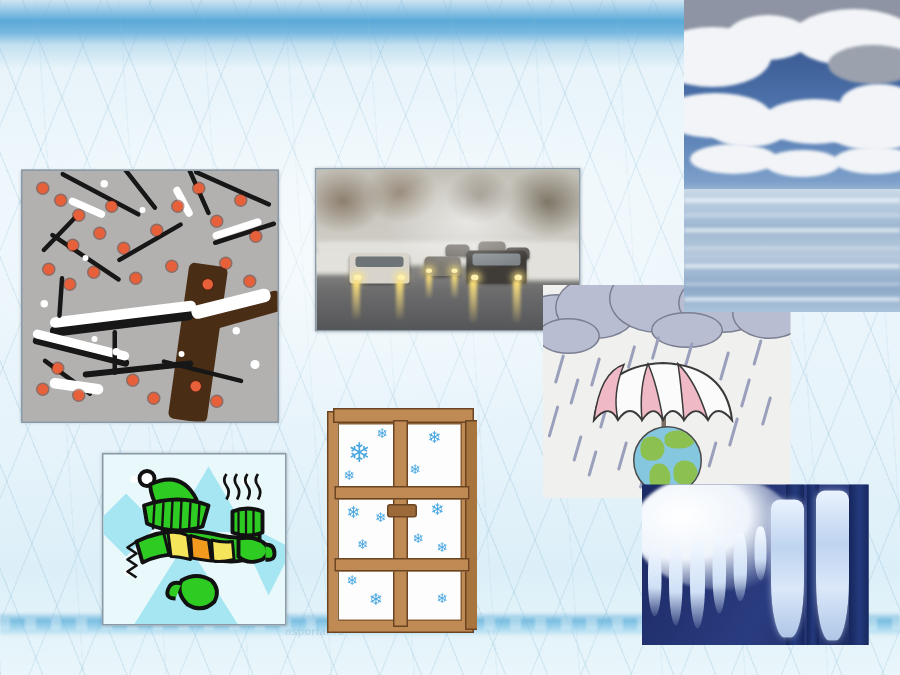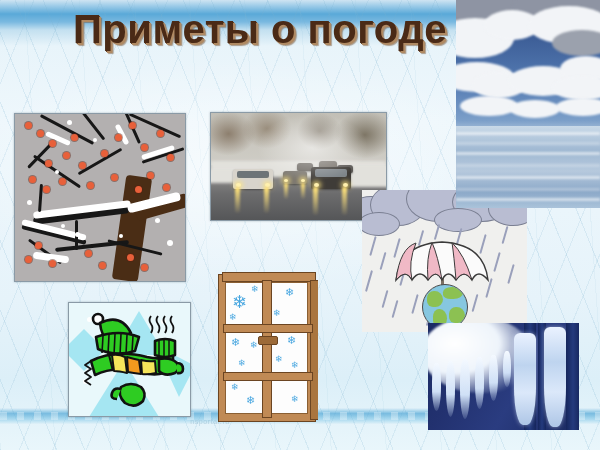--- a/index.html
+++ b/index.html
@@ -127,21 +127,20 @@
   #pic-ice .sp{position:absolute;background:linear-gradient(180deg,#f4f9ff,#cfe0f6 60%,rgba(200,220,245,.15));border-radius:40% 40% 50% 50%;filter:blur(.5px);}
   #pic-ice .bigsp{position:absolute;background:linear-gradient(180deg,#eaf2ff 0%,#bed4ef 35%,#dbe8fa 65%,#aec6e6 100%);
     border-radius:6px 6px 40% 40%;box-shadow:0 0 4px rgba(230,240,255,.5);}
   #pic-ice .col{position:absolute;background:linear-gradient(90deg,#16265c,#243a7d 50%,#16265c);}
 </style>
 </head>
 <body>
 
 <div id="slide">
 
-  <div id="title">Приметы о погоде</div>
 
   <div class="pic" id="pic-sky">
     <div class="cl dk" style="left:-14px;top:-10px;width:92px;height:46px;"></div>
     <div class="cl dk" style="left:56px;top:-16px;width:110px;height:52px;"></div>
     <div class="cl" style="left:-20px;top:18px;width:78px;height:40px;"></div>
     <div class="cl" style="left:28px;top:10px;width:56px;height:30px;"></div>
     <div class="cl" style="left:72px;top:6px;width:82px;height:38px;"></div>
     <div class="cl dk" style="left:96px;top:30px;width:60px;height:26px;background:#9ba1ad;"></div>
     <div class="cl" style="left:-16px;top:62px;width:74px;height:30px;"></div>
     <div class="cl" style="left:16px;top:72px;width:54px;height:26px;"></div>

